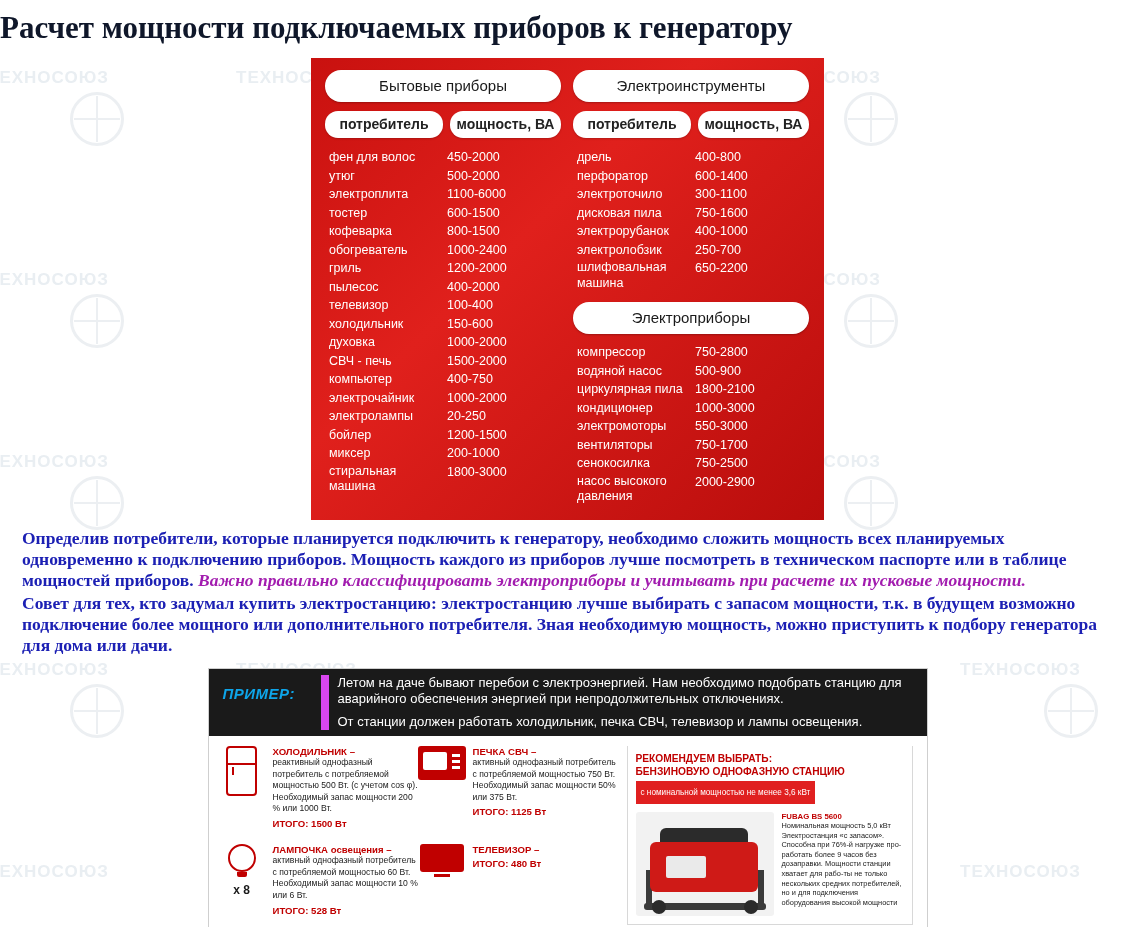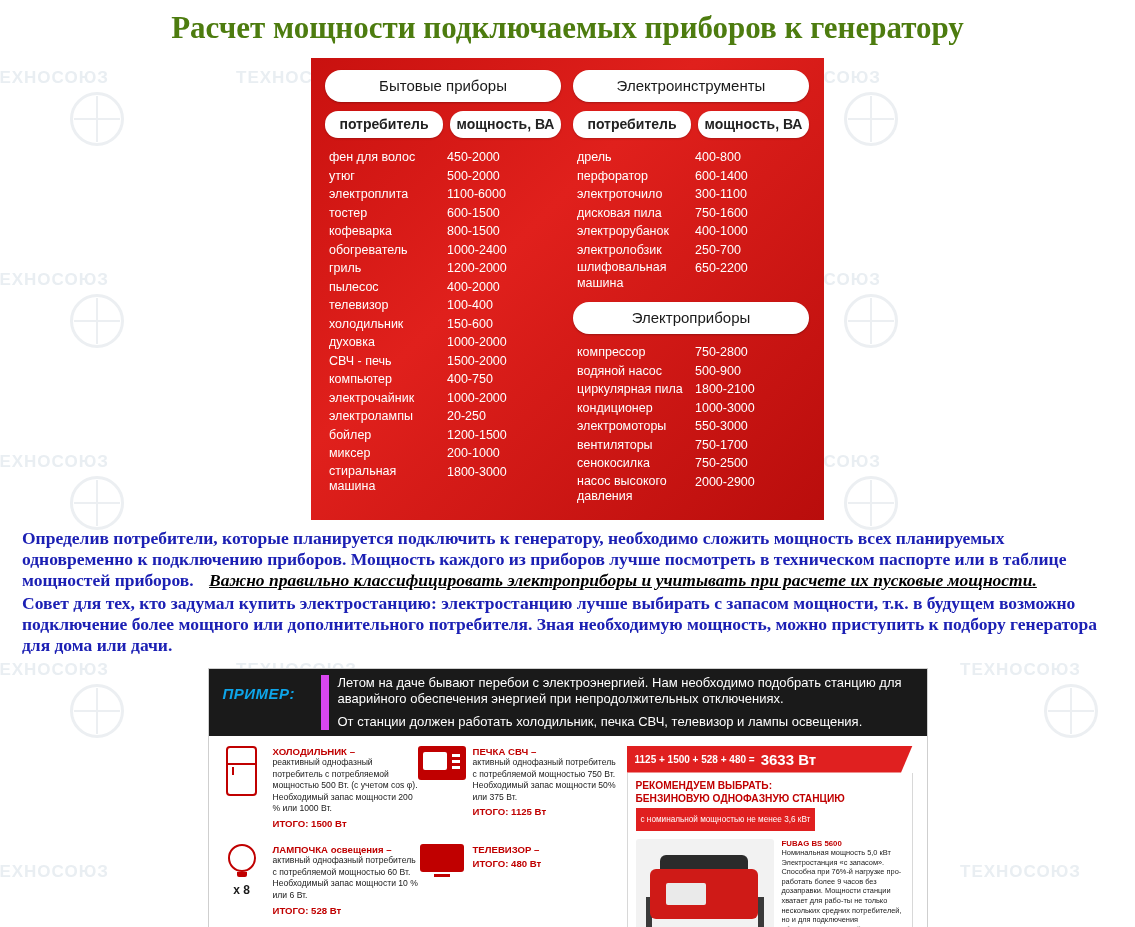--- a/index.html
+++ b/index.html
@@ -57,22 +57,21 @@
     width: 46px;
     height: 2px;
     background: #eceff2;
     transform: translateY(-50%);
   }
 
   .page { position: relative; z-index: 1; }
 
   
   .title {
-    text-align: center;
-    color: #4d7c0f;
+    color: #0f172a;
     font-weight: bold;
     font-size: 31px;
     font-family: "Liberation Serif", serif;
     padding: 10px 0 8px 0;
     letter-spacing: 0px;
   }
 
   
   .red-table {
     width: 513px;
@@ -121,24 +120,22 @@
   .para {
     color: #1c20b4;
     font-weight: bold;
     font-size: 17.5px;
     line-height: 21px;
     padding: 8px 22px 0 22px;
     font-family: "Liberation Serif", serif;
   }
   .para.second { padding-top: 2px; }
   .em-red {
-    color: #000000;
+    color: #a21caf;
     font-style: italic;
-    text-decoration: underline;
-    margin-left: 11px;
   }
 
   
   .example {
     width: 720px;
     margin: 12px auto 0 auto;
     border: 1px solid #cfcfcf;
     background: #ffffff;
     font-family: "Liberation Sans", sans-serif;
     box-sizing: border-box;
@@ -516,24 +513,20 @@
             <div class="tx">
               <div class="nm">ТЕЛЕВИЗОР –</div>
               <div class="tot">ИТОГО: 480 Вт</div>
             </div>
           </div>
 
         </div>
       </div>
 
       <div class="ex-right">
-        <div class="sum-bar">
-          <span>1125 + 1500 + 528 + 480 =</span>
-          <span class="big">3633 Вт</span>
-        </div>
         <div class="rec">
           <div class="l1">РЕКОМЕНДУЕМ ВЫБРАТЬ:</div>
           <div class="l1">БЕНЗИНОВУЮ ОДНОФАЗНУЮ СТАНЦИЮ</div>
           <div class="l2">с номинальной мощностью не менее 3,6 кВт</div>
 
           <div class="gen-row">
             <div class="gen-img">
               <div class="gen-frame-l"></div>
               <div class="gen-frame-r"></div>
               <div class="gen-top"></div>

